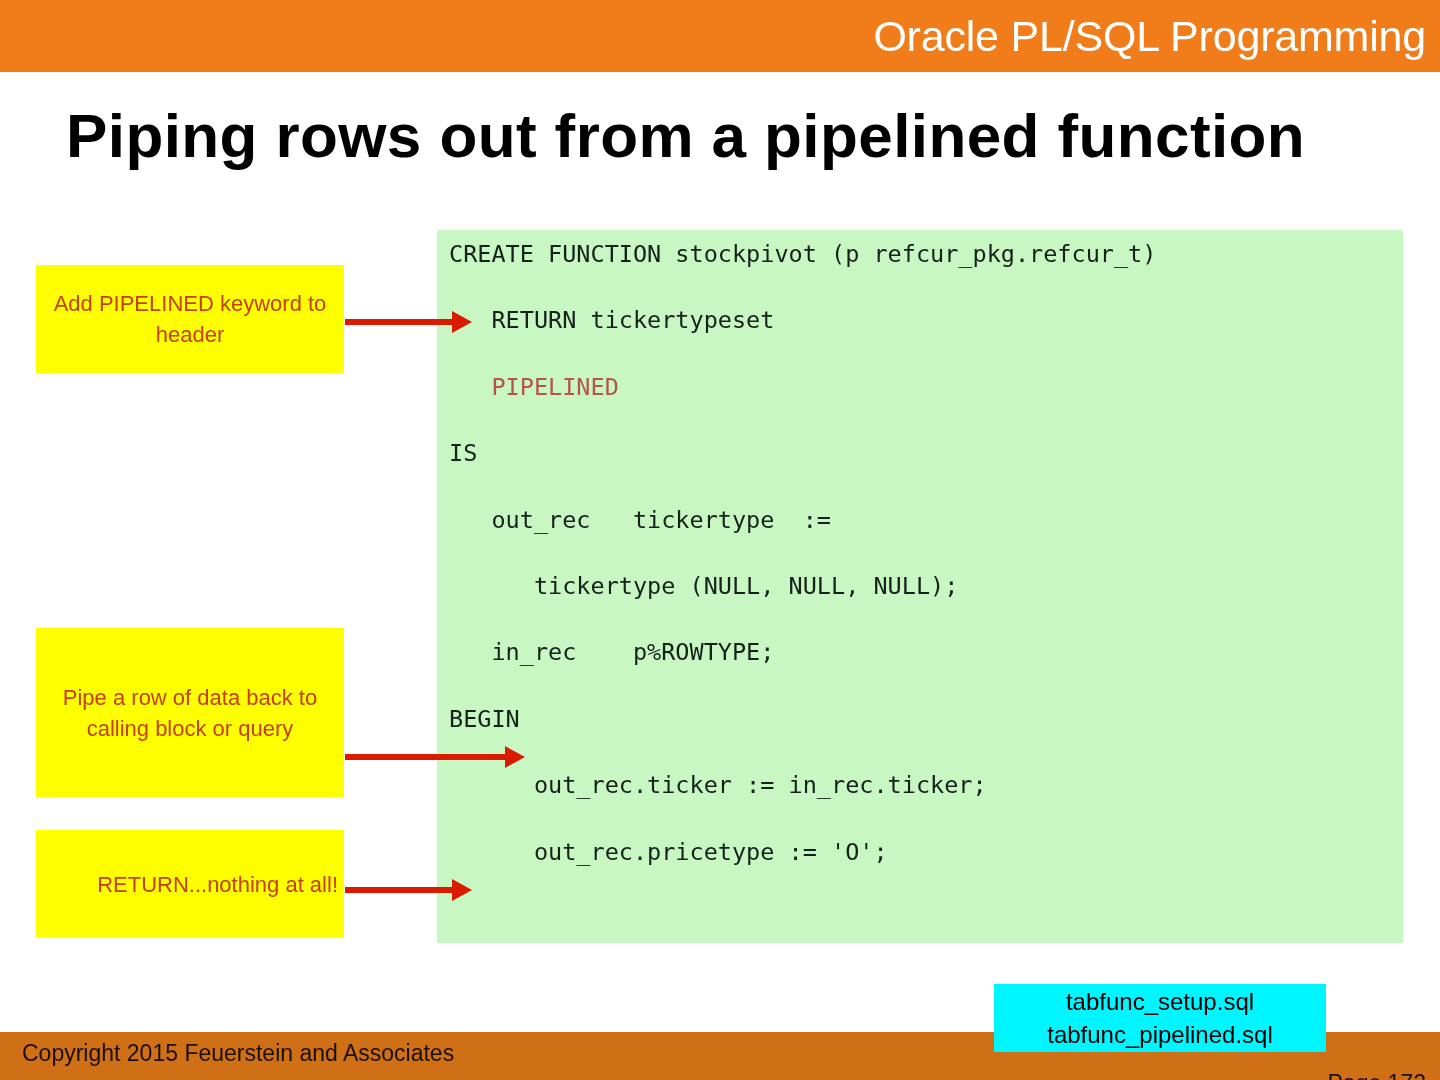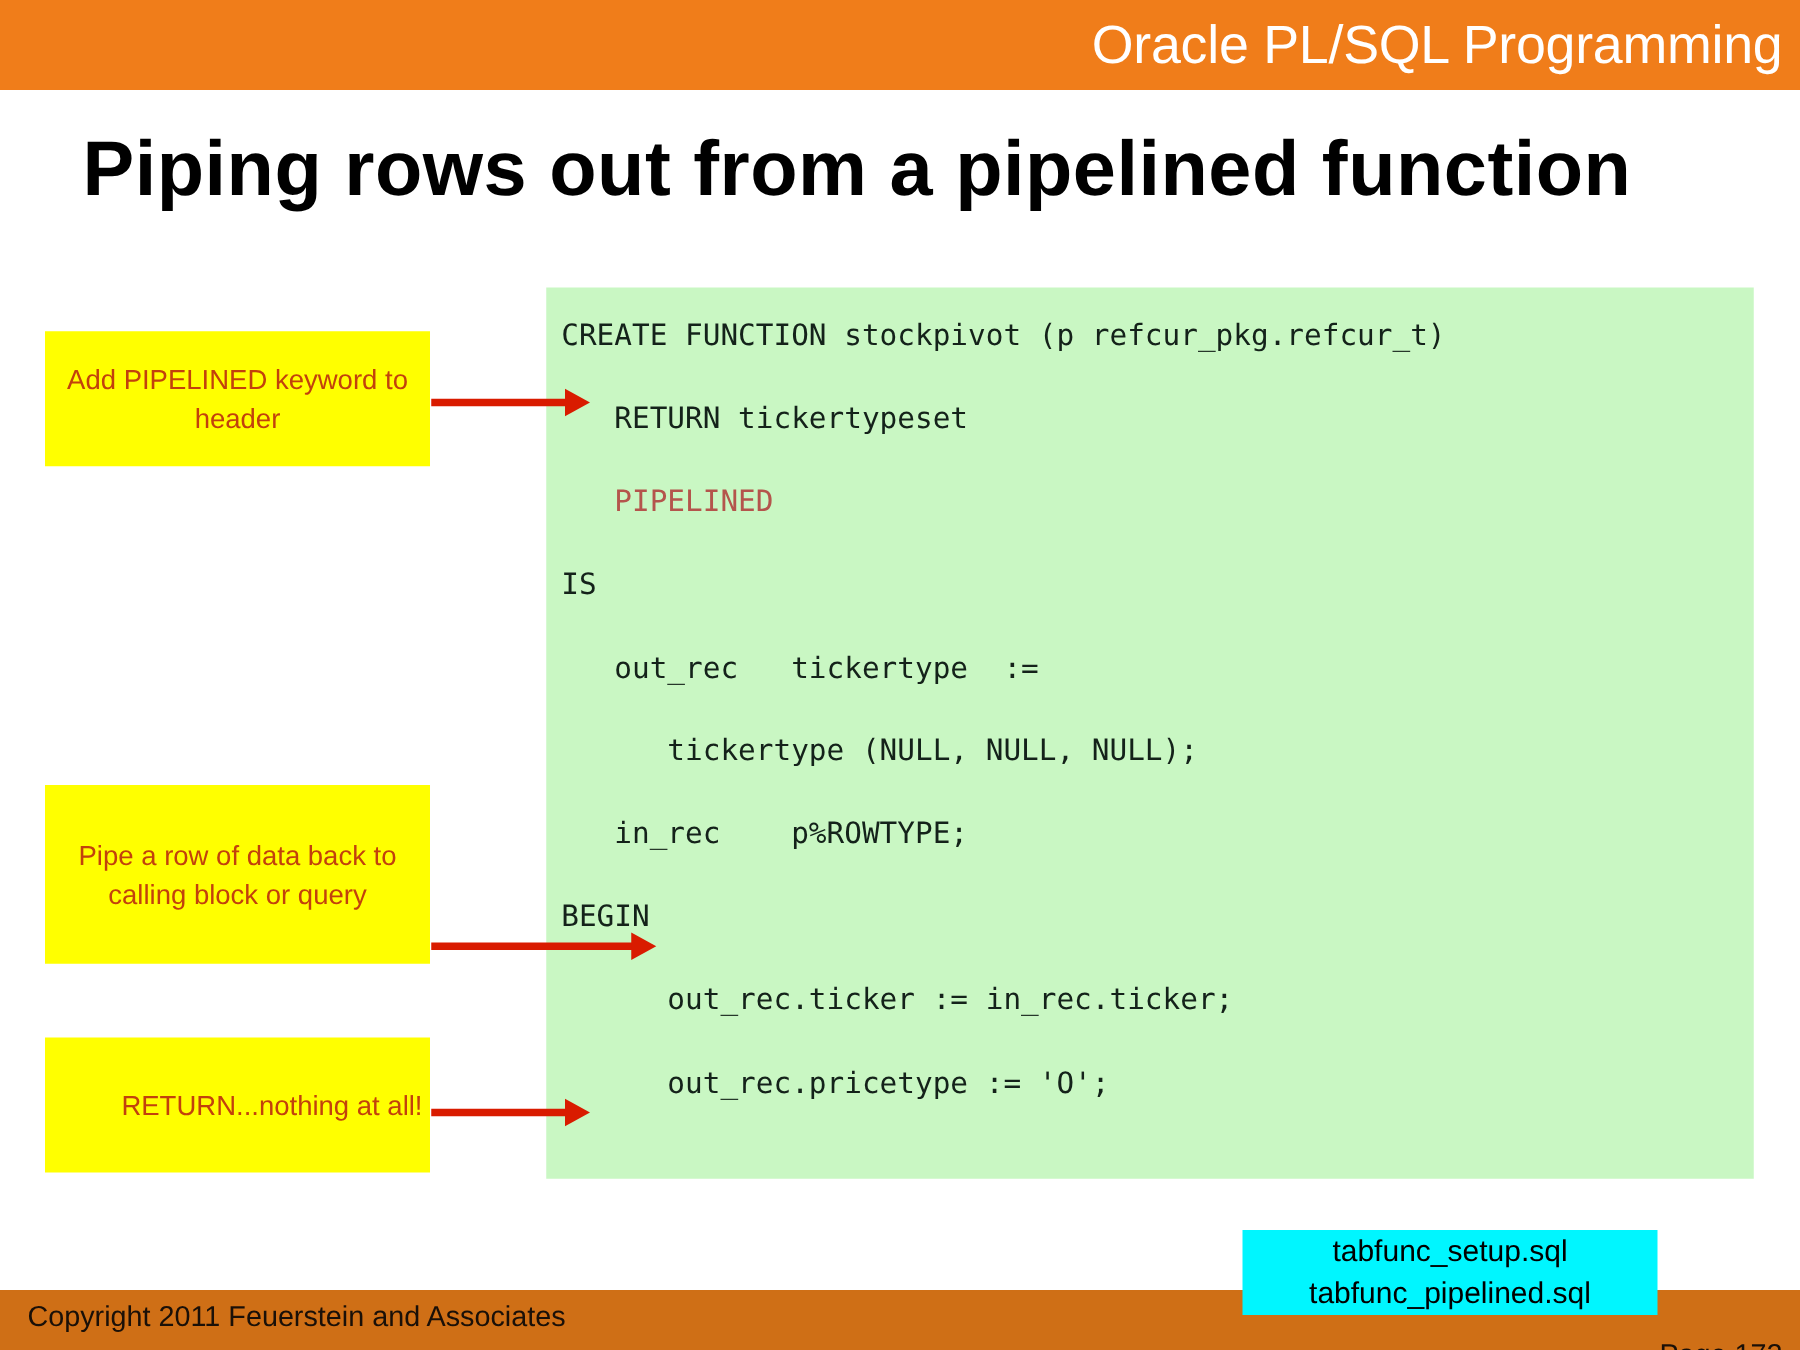--- a/index.html
+++ b/index.html
@@ -52,21 +52,21 @@
 
   
   .code-block {
     position: absolute;
     left: 437px;
     top: 230px;
     width: 966px;
     height: 713px;
     background: #c9f7c3;
     box-sizing: border-box;
-    padding: 22px 0 0 12px;
+    padding: 8px 0 0 12px;
   }
   .code-lines {
     font-family: "DejaVu Sans Mono", monospace;
     font-size: 23.5px;
     line-height: 33.2px;
     color: #14221a;
     white-space: pre;
     letter-spacing: 0px;
   }
   .code-lines .kw {
@@ -95,21 +95,21 @@
   #callout-pipelined {
     left: 36px;
     top: 265px;
     width: 308px;
     height: 108px;
   }
   #callout-piperow {
     left: 36px;
     top: 628px;
     width: 308px;
-    height: 143px;
+    height: 169px;
   }
   #callout-return {
     left: 36px;
     top: 830px;
     width: 308px;
     height: 108px;
   }
 
   
   .arrow {
@@ -257,14 +257,14 @@
   <div class="shaft"></div>
   <div class="head"></div>
 </div>
 
 <div class="file-box">
   <span>tabfunc_setup.sql</span>
   <span>tabfunc_pipelined.sql</span>
 </div>
 
 <div class="footer-bar"></div>
-<div class="footer-copyright">Copyright 2011 Feuerstein and Associates</div>
+<div class="footer-copyright">Copyright 2015 Feuerstein and Associates</div>
 <div class="footer-page">Page 172</div>
 
 </body></html>

